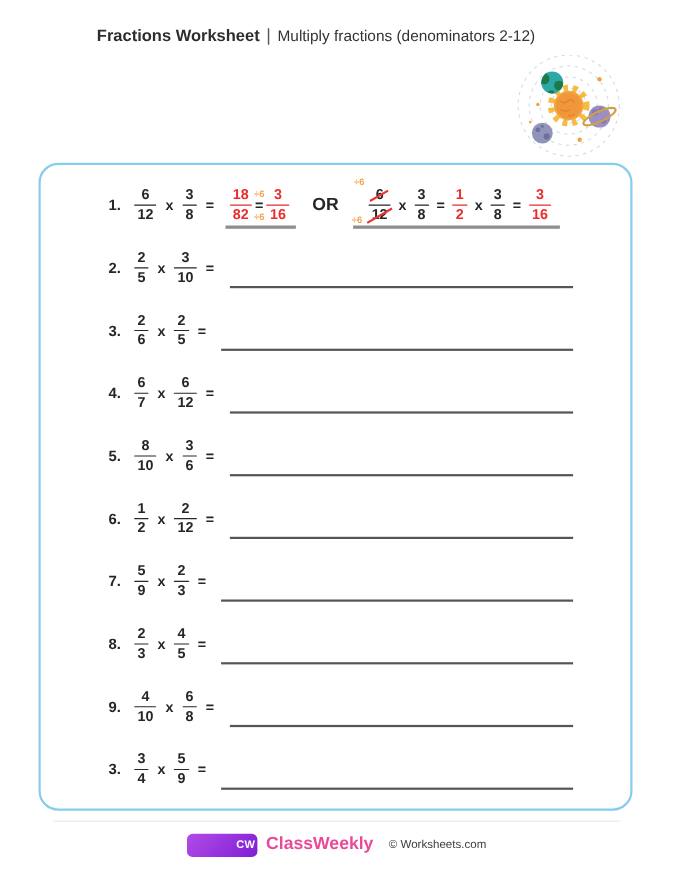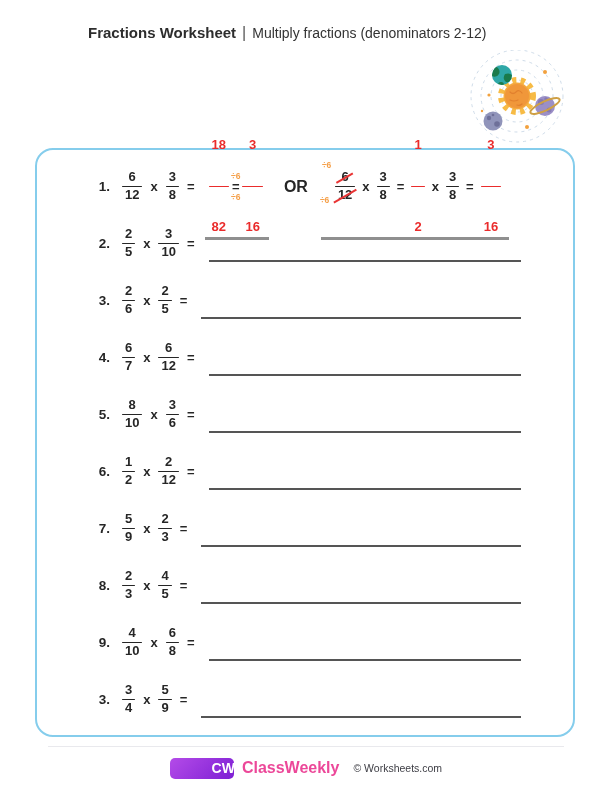--- a/index.html
+++ b/index.html
@@ -43,21 +43,21 @@
     width: 34px; text-align: right; margin-right: 12px;
     font-size: 13.5px; font-weight: 700; color: #262626;
   }
   .frac {
     display: inline-flex; flex-direction: column; align-items: center;
     font-size: 13px; font-weight: 700; line-height: 1.25;
     color: #262626;
   }
   .fn, .fd { padding: 0 3px; }
   .fbar { align-self: stretch; height: 1.6px; background: currentColor; border-radius: 1px; }
-  .red { color: #ea2c2c; gap: 32px; }
+  .red { color: #ea2c2c; }
   .op { font-size: 13px; font-weight: 700; margin: 0 8px; color: #262626; }
   .answer-line {
     flex: 1; height: 2px; background: #555555;
     margin-left: 6px; margin-right: 52px;
     position: relative; top: 17px;
   }
 
   
   .work-group, .or-group {
     display: inline-flex; align-items: center; position: relative;
@@ -87,21 +87,21 @@
     position: absolute; left: 48px; right: 48px; top: 746px;
     height: 1px; background: #e9e9ed;
   }
   .footer {
     position: absolute; left: 0; right: 0; top: 756px; height: 24px;
     display: flex; align-items: center; justify-content: center;
   }
   .logo-badge {
     width: 21px; height: 21px; border-radius: 5px;
     background: linear-gradient(135deg, #b44be8 0%, #7d1fd4 100%);
-    color: #ffffff; font-size: 14px; font-weight: 700;
+    color: #ffffff; font-size: 10px; font-weight: 700;
     display: flex; align-items: center; justify-content: center;
     letter-spacing: 0.3px;
     padding-left: 43px;
   }
   .brand { font-size: 16px; font-weight: 700; color: #ec4899; margin-left: 8px; }
   .tagline { font-size: 10.5px; color: #3d3d44; margin-left: 26px; }
   .copyright { font-size: 10.5px; color: #3d3d44; margin-left: 14px; }
 </style>
 </head>
 <body>

